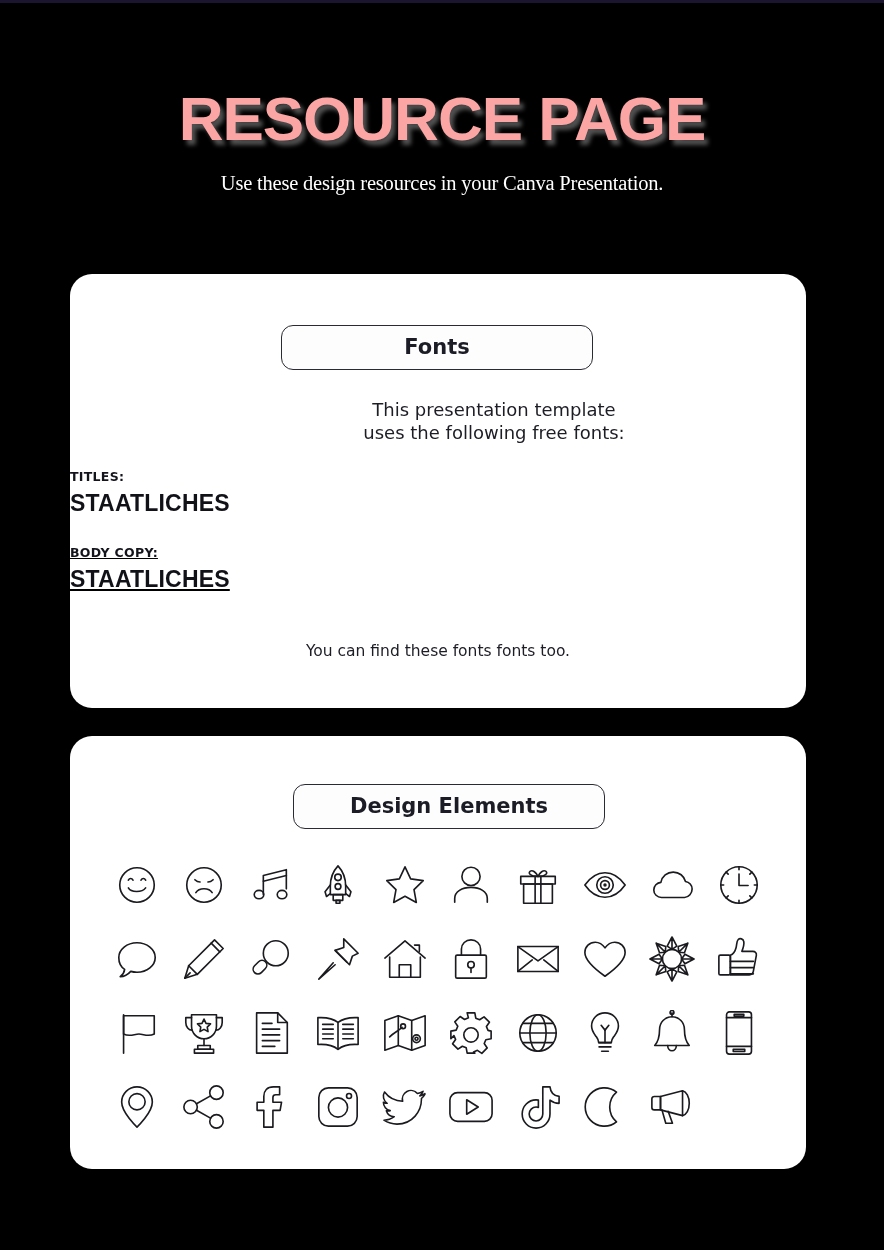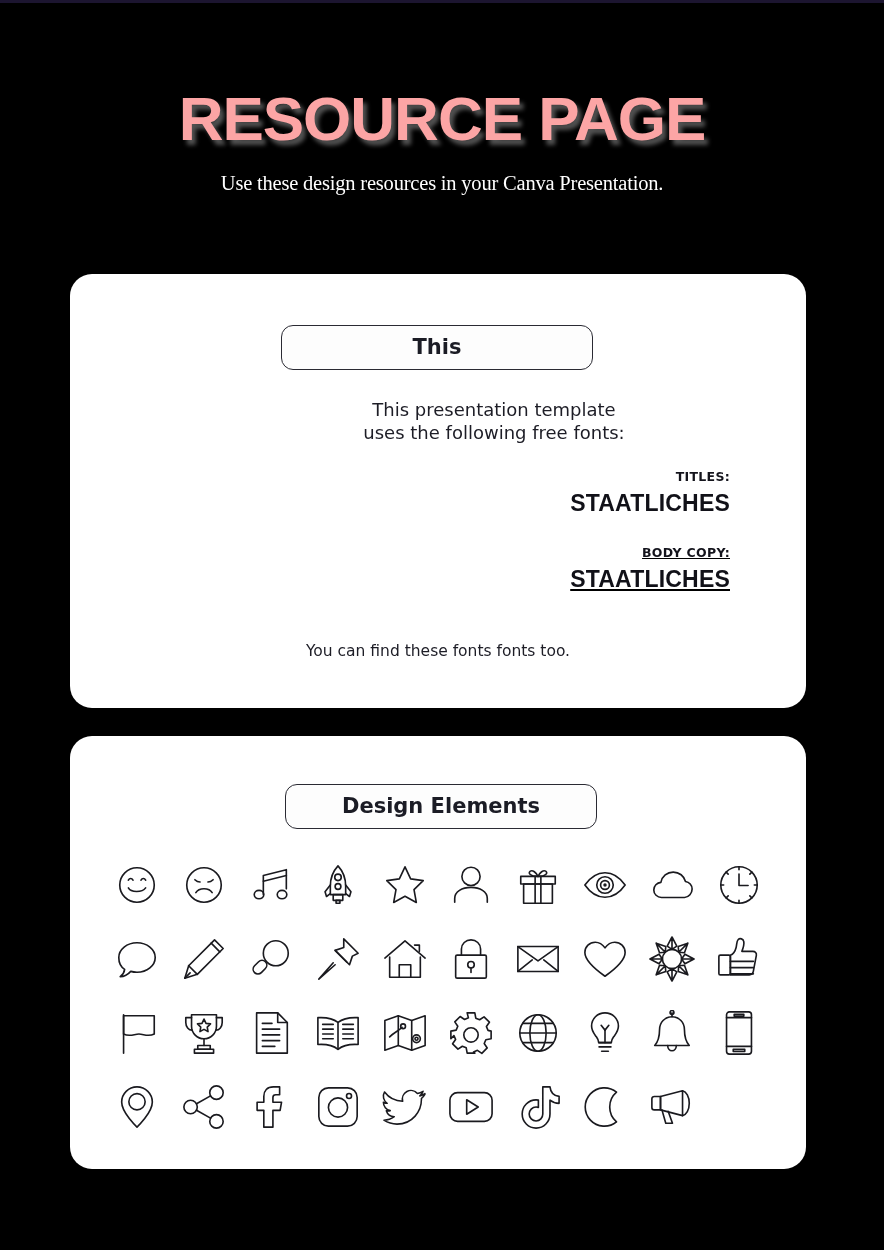--- a/index.html
+++ b/index.html
@@ -55,32 +55,32 @@
     font-family:"DejaVu Sans", sans-serif;
     font-weight:bold;
     color:#1b1c25;
   }
   #fonts-pill {
     position:absolute; left:211px; top:51px;
     width:312px; height:45px; line-height:43px;
     font-size:21px;
   }
   #elements-pill {
-    position:absolute; left:215px; top:48px;
+    position:absolute; left:223px; top:48px;
     width:312px; height:45px; line-height:43px;
     font-size:21px;
   }
 
   
   #fonts-intro {
     position:absolute; top:124px; left:0; width:848px;
     text-align:center;
     font-size:18px; color:#1d1d26; line-height:1.28;
   }
-  .font-block { position:absolute; left:0; width:660px; text-align:right; }
+  .font-block { position:absolute; left:0; width:660px; text-align:left; }
   #titles-block { top:195px; }
   #body-block { top:271px;text-decoration:underline; }
   .font-label {
     font-size:12.5px; font-weight:bold; color:#14141c;
     letter-spacing:0.3px;
   }
   .font-name {
     margin-top:6px;
     font-family:"Liberation Sans", sans-serif;
     font-size:23px; font-weight:bold; color:#111118;
@@ -111,21 +111,21 @@
 <body>
 
 <div id="top-strip"></div>
 
 <div id="header">
   <div id="page-title">RESOURCE PAGE</div>
   <div id="page-subtitle">Use these design resources in your Canva Presentation.</div>
 </div>
 
 <div class="card" id="fonts-card">
-  <div class="pill" id="fonts-pill">This</div>
+  <div class="pill" id="fonts-pill">Fonts</div>
 
   <div id="fonts-intro">
     <div>This presentation template</div>
     <div>uses the following free fonts:</div>
   </div>
 
   <div class="font-block" id="titles-block">
     <div class="font-label">TITLES:</div>
     <div class="font-name">STAATLICHES</div>
   </div>

